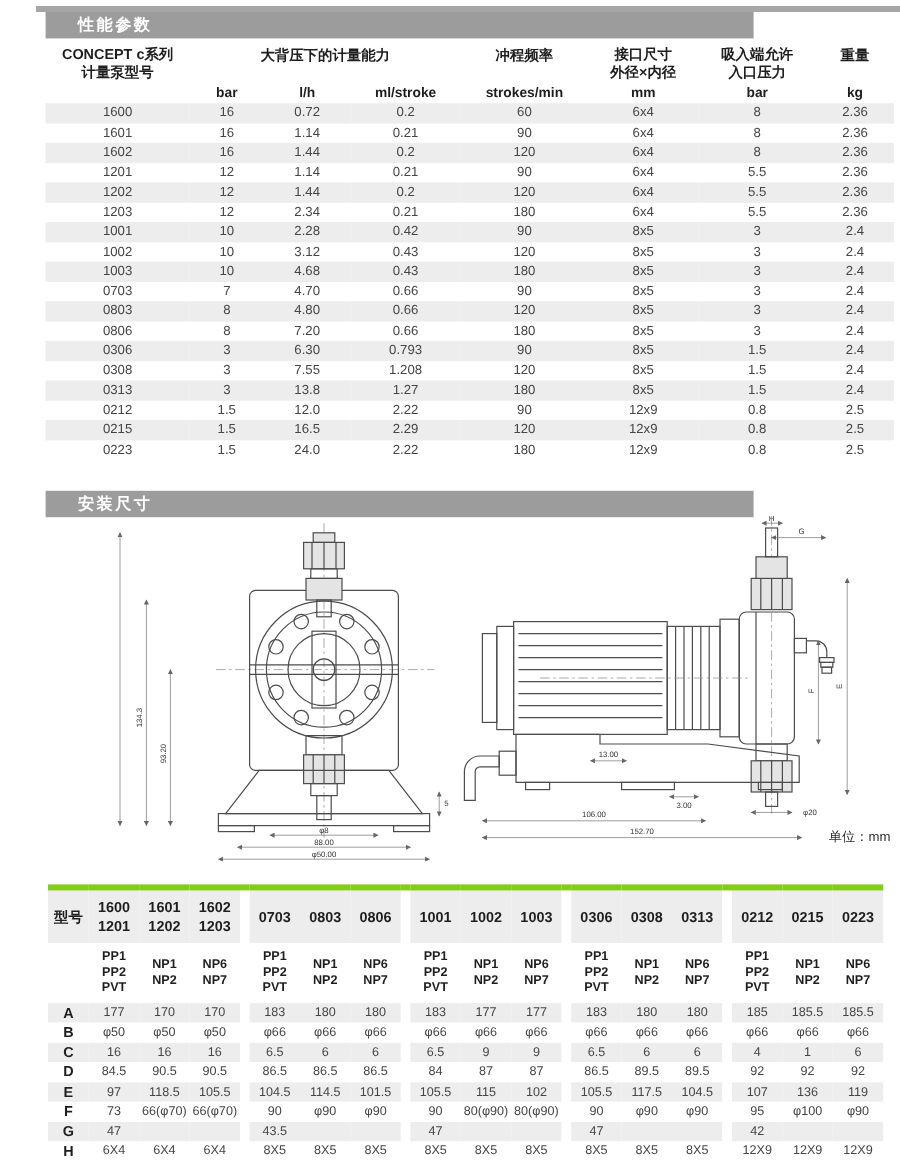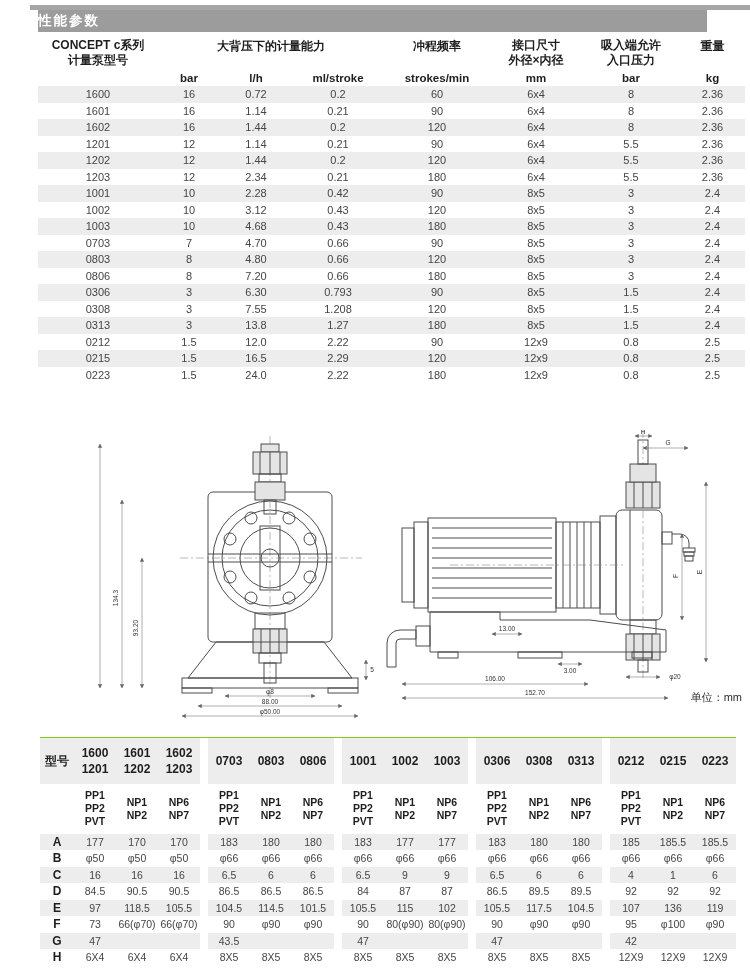--- a/index.html
+++ b/index.html
@@ -1,21 +1,21 @@
 <!DOCTYPE html>
 <html><head>
 <meta charset="utf-8">
 <style>
   *{box-sizing:border-box;}
   html,body{margin:0;padding:0;background:#fff;}
   body{font-family:"Liberation Sans","DejaVu Sans",sans-serif;color:#3a3a3a;}
   .page{position:relative;width:750px;height:970px;background:#fff;overflow:hidden;}
   .topstrip{position:absolute;left:30px;top:5px;width:720px;height:5px;background:#a6a6a6;}
-  .section-bar{position:absolute;left:38px;width:669px;height:22px;background:#9c9c9c;color:#fff;
-    font-weight:bold;font-size:13.5px;line-height:22px;letter-spacing:2px;}
+  .section-bar{position:absolute;left:38px;width:590px;height:22px;background:#9c9c9c;color:#fff;
+    font-weight:bold;font-size:13.5px;line-height:22px;padding-left:27px;letter-spacing:2px;}
   #perf-bar{top:10px;}
   #install-bar{top:409px;}
   table{border-collapse:collapse;}
 
   
   .perf{position:absolute;left:38px;top:36px;width:707px;table-layout:fixed;font-size:11px;}
   .perf th{font-weight:bold;color:#1e1e1e;padding:2px 0;vertical-align:top;font-size:12px;}
   .perf .hdr-line{line-height:15px;}
   .perf tr.units th{vertical-align:bottom;font-size:11.5px;padding-bottom:1px;line-height:13px;}
   .perf td{text-align:center;height:16.5px;line-height:16.5px;padding:0;color:#454545;white-space:nowrap;}
@@ -25,21 +25,21 @@
   .drawings{position:absolute;left:30px;top:430px;width:700px;height:288px;}
   .drawings svg{display:block;}
   .dline{stroke:#4c4c4c;stroke-width:1;fill:none;}
   .dfill{stroke:#4c4c4c;stroke-width:1;fill:#e4e4e4;}
   .thin{stroke:#787878;stroke-width:0.6;fill:none;}
   .cl{stroke:#888;stroke-width:0.6;stroke-dasharray:8 3 2 3;fill:none;}
   .dimtxt{fill:#333;font-size:6.5px;text-anchor:middle;}
 
   
   .unit-note{position:absolute;top:690px;right:8px;font-size:11px;color:#2c2c2c;}
-  .dim{position:absolute;left:40px;top:737px;width:696px;table-layout:fixed;font-size:10.5px;border-top:1px solid #84cc16;}
+  .dim{position:absolute;left:40px;top:737px;width:696px;table-layout:fixed;font-size:10.5px;border-top:5px solid #84cc16;}
   .dim td{text-align:center;padding:0;color:#454545;height:16.5px;line-height:16.5px;white-space:nowrap;}
   .dim tr.stripe td{background:#ededed;}
   .dim tr.stripe td.gap{background:#fff;}
   .dim td.gap{background:#fff;}
   .dim tr.models-row td{height:46px;font-weight:bold;font-size:12px;color:#1e1e1e;line-height:16px;vertical-align:middle;}
   .dim tr.materials-row td{height:50px;font-weight:bold;font-size:10.5px;color:#1e1e1e;line-height:13px;vertical-align:middle;background:#fff;}
   .dim td.rowlabel{font-weight:bold;color:#1e1e1e;font-size:12px;}
 </style>
 </head>
 <body>
@@ -269,20 +269,23 @@
           <td>24.0</td>
           <td>2.22</td>
           <td>180</td>
           <td>12x9</td>
           <td>0.8</td>
           <td>2.5</td>
         </tr>
       </tbody>
   </table>
 
+  <div class="section-bar" id="install-bar">
+    <span>安装尺寸</span>
+  </div>
 
   <div class="drawings">
     <svg width="700" height="288" viewBox="0 0 700 288">
       <defs>
         <marker id="arr" viewBox="0 0 10 10" refX="9" refY="5" markerWidth="7" markerHeight="7" orient="auto-start-reverse">
           <path d="M0 0 L10 5 L0 10 z" fill="#666"></path>
         </marker>
       </defs>
 
       <g>

